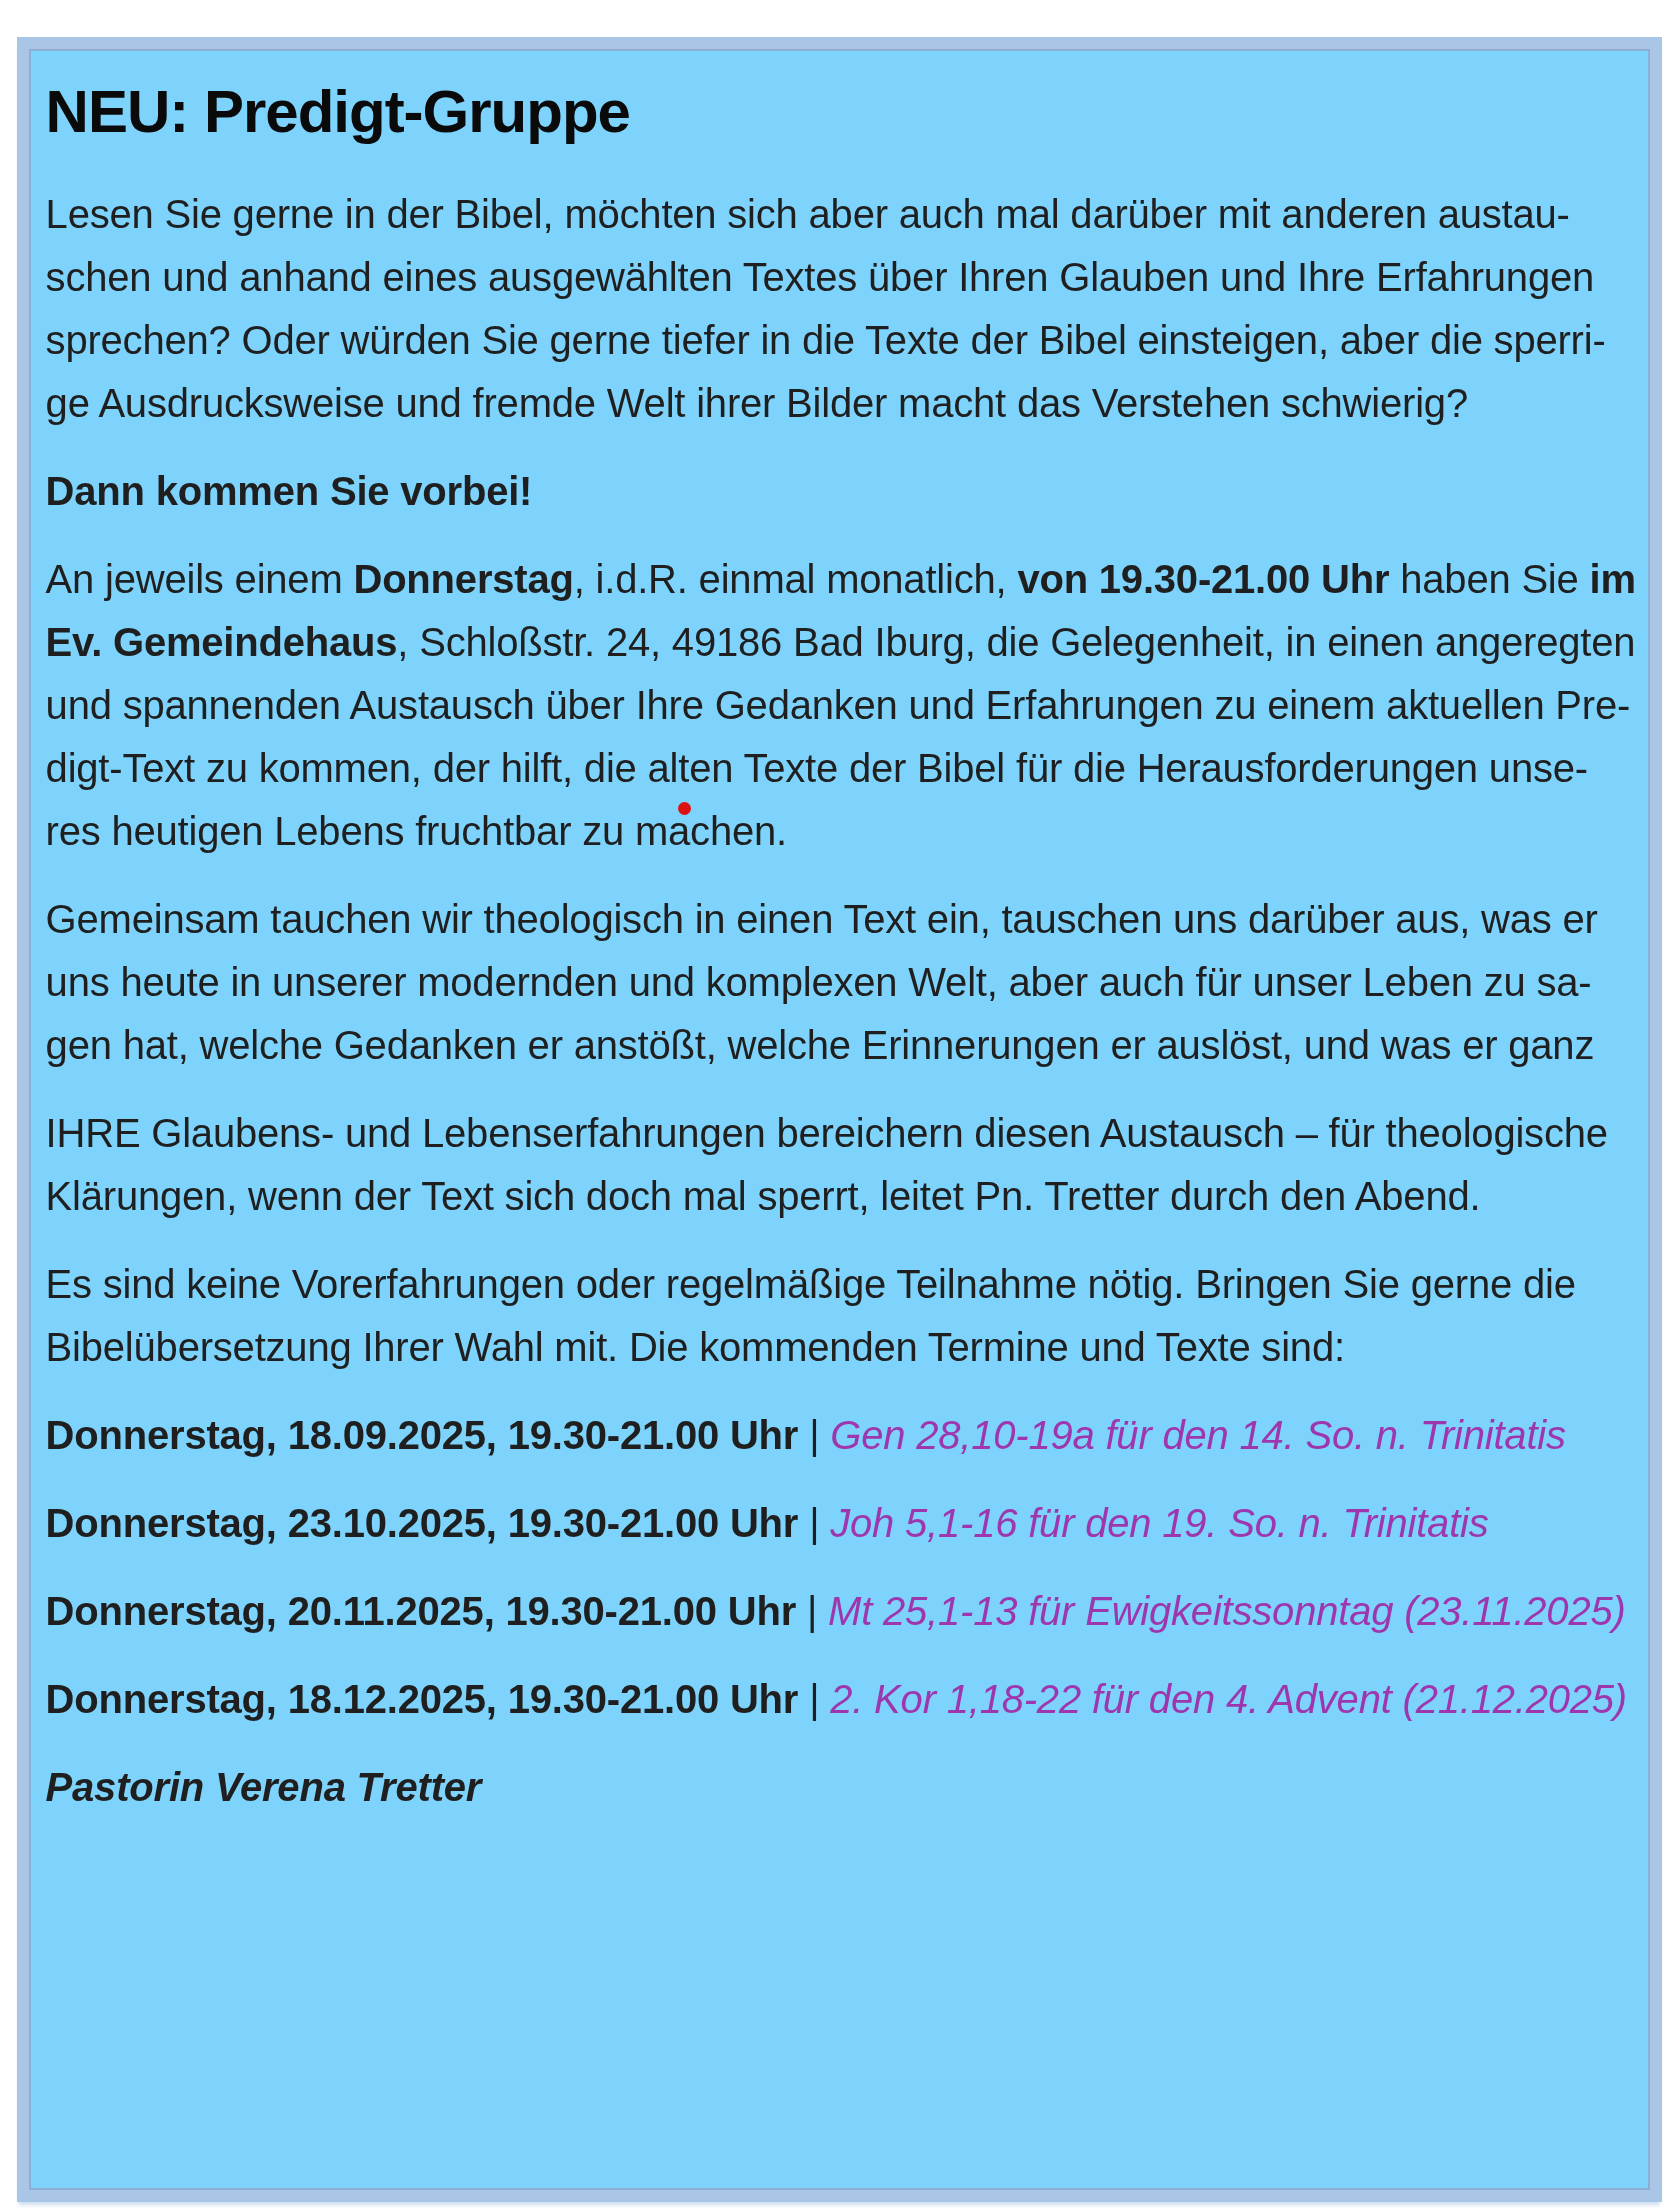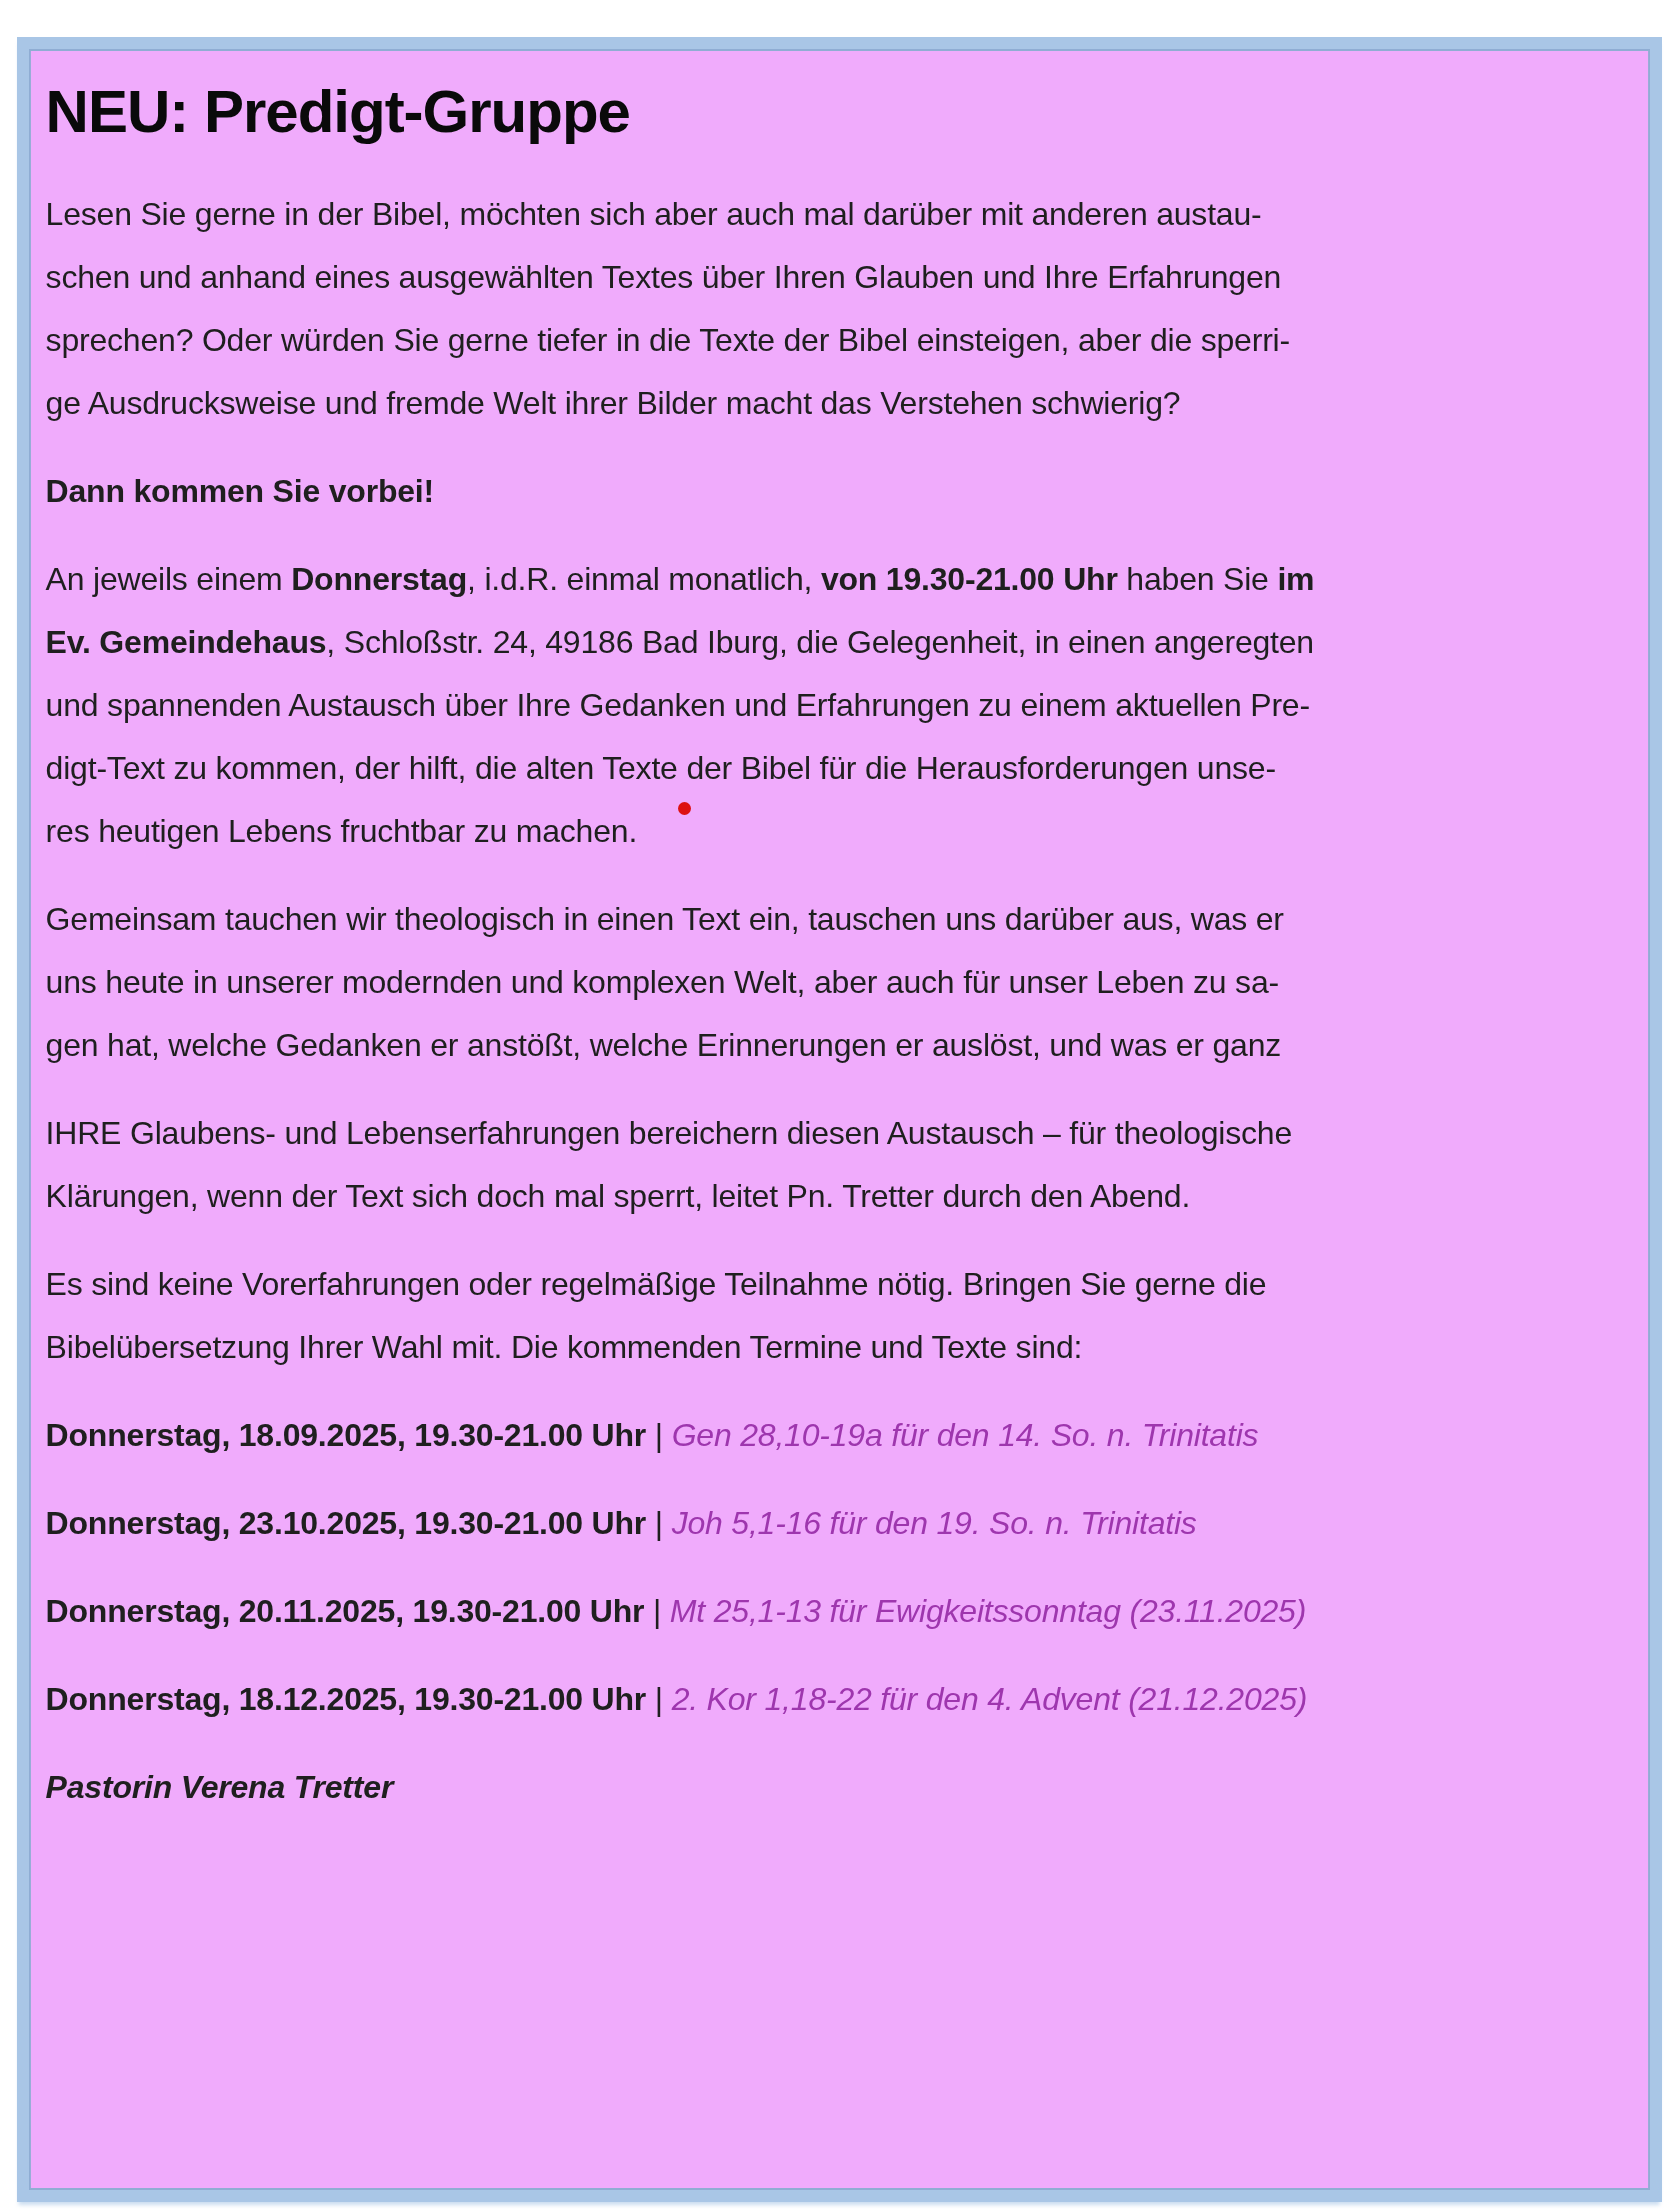--- a/index.html
+++ b/index.html
@@ -14,38 +14,38 @@
     font-family: "Liberation Sans", sans-serif;
     overflow: hidden;
   }
   .frame {
     position: absolute;
     left: 17.3px;
     top: 37px;
     width: 1645px;
     height: 2165px;
     box-sizing: border-box;
-    background: #f0abfc;
+    background: #7dd3fc;
     border: 12.5px solid var(--border-blue, #a9c6e6);
     box-shadow: inset 0 0 0 1.9px var(--border-blue-inner, #8fadd3),
                 0 4.8px 3.8px -1.9px rgba(169, 198, 230, 0.6);
     padding: 17.3px 16.3px 0 16.3px;
     overflow: hidden;
   }
   .doc-title {
     margin: 0 0 25px 0;
     font-size: 60px;
     line-height: 92px;
     font-weight: bold;
     letter-spacing: -1px;
     color: var(--title-text, #0a0a0a);
   }
   .para {
     margin: 0 0 25px 0;
-    font-size: 32px;
+    font-size: 40px;
     line-height: 63px;
     letter-spacing: -0.2px;
     color: var(--body-text, #1f1f1f);
   }
   .line {
     display: block;
     white-space: nowrap;
   }
   .line.indent {
     padding-left: 784px;

